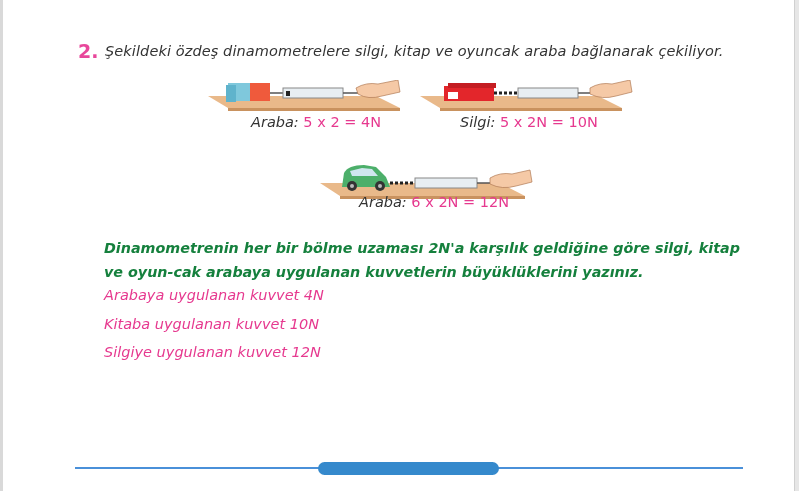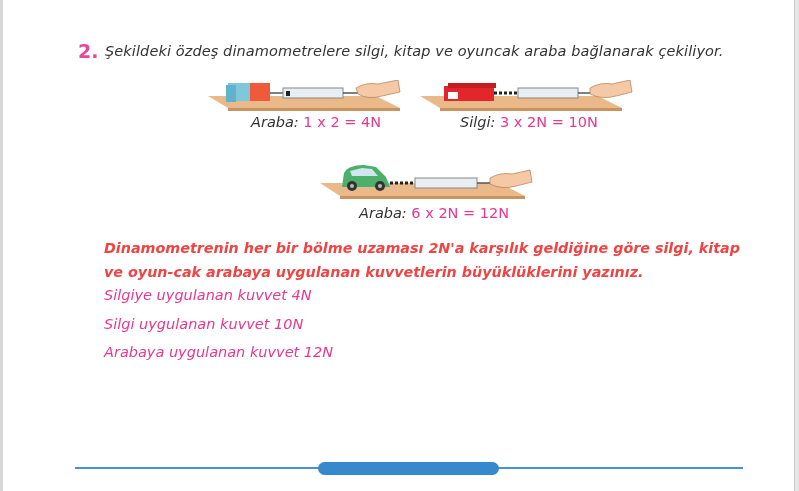--- a/index.html
+++ b/index.html
@@ -5,21 +5,21 @@
   html, body { margin:0; padding:0; }
   body { width:799px; height:491px; background:#ffffff; position:relative; overflow:hidden;
          font-family:"DejaVu Sans", sans-serif; }
   .left-edge { position:absolute; left:0; top:0; width:3px; height:491px; background:#d9d9d9; }
   .right-edge { position:absolute; right:0; top:0; width:4px; height:491px; background:#e6e6e6; border-left:1px solid #d0d0d0; }
   .qnum { position:absolute; left:78px; top:40px; font-size:19px; font-weight:bold; color:#e8479b; }
   .qtext { position:absolute; left:105px; top:43px; font-size:14.5px; font-style:italic; color:#333; letter-spacing:0.1px;text-align:center; }
   .fig { position:absolute; }
   .cap { position:absolute; font-size:14.5px; font-style:italic; color:#333; white-space:nowrap; }
   .cap .pink { color:#e6398f; font-style:normal; }
-  .prompt { position:absolute; left:104px; top:236px; width:640px; font-size:14.3px; font-style:italic; font-weight:bold; color:#ef4444; line-height:24px; }
+  .prompt { position:absolute; left:104px; top:236px; width:640px; font-size:14.3px; font-style:italic; font-weight:bold; color:#15803d; line-height:24px; }
   .ans { position:absolute; left:104px; font-size:14.5px; font-style:italic; color:#e6398f; }
   .footer-line { position:absolute; left:75px; top:467px; width:668px; height:2px; background:#4a90d9; }
   .footer-pill { position:absolute; left:318px; top:462px; width:181px; height:13px; border-radius:7px; background:#3589cc; }
 </style>
 </head>
 <body>
 
 <div class="left-edge"></div>
 <div class="right-edge"></div>
 
@@ -32,56 +32,56 @@
   <rect x="20" y="3" width="22" height="18" fill="#7fc8dc"></rect>
   <rect x="42" y="3" width="20" height="18" fill="#ef5a3c"></rect>
   <rect x="18" y="5" width="10" height="17" fill="#5fb3cc"></rect>
   <line x1="62" y1="13" x2="75" y2="13" stroke="#555" stroke-width="1.5"></line>
   <rect x="75" y="8" width="60" height="10" fill="#e8eef2" stroke="#888"></rect>
   <rect x="78" y="11" width="4" height="5" fill="#222"></rect>
   <line x1="135" y1="13" x2="150" y2="13" stroke="#555" stroke-width="1.5"></line>
   <path d="M148,8 q10,-6 22,-4 l20,-4 l2,12 l-18,4 q-14,4 -24,-2z" fill="#f5c9a6" stroke="#b07a55" stroke-width="0.7"></path>
 </svg>
 <div class="cap" style="left:251px;top:114px">
-  <span>Araba:</span> <span class="pink">1 x 2 = 4N</span>
+  <span>Araba:</span> <span class="pink">5 x 2 = 4N</span>
 </div>
 
 <svg class="fig" style="left:420px;top:80px" width="215" height="32">
   <polygon points="0,16 178,16 202,28 20,28" fill="#e9b98a"></polygon>
   <polygon points="20,28 202,28 202,31 20,31" fill="#c9925f"></polygon>
   <rect x="24" y="6" width="50" height="15" fill="#e3262b"></rect>
   <rect x="28" y="3" width="48" height="5" fill="#c41d22"></rect>
   <rect x="28" y="12" width="10" height="7" fill="#fff"></rect>
   <line x1="74" y1="13" x2="98" y2="13" stroke="#222" stroke-width="3" stroke-dasharray="3,2"></line>
   <rect x="98" y="8" width="60" height="10" fill="#e8eef2" stroke="#888"></rect>
   <line x1="158" y1="13" x2="172" y2="13" stroke="#555" stroke-width="1.5"></line>
   <path d="M170,8 q10,-6 22,-4 l18,-4 l2,12 l-16,4 q-14,4 -26,-2z" fill="#f5c9a6" stroke="#b07a55" stroke-width="0.7"></path>
 </svg>
 <div class="cap" style="left:460px;top:114px">
-  <span>Silgi:</span> <span class="pink">3 x 2N = 10N</span>
+  <span>Silgi:</span> <span class="pink">5 x 2N = 10N</span>
 </div>
 
 <svg class="fig" style="left:320px;top:163px" width="215" height="38">
   <polygon points="0,20 180,20 205,33 20,33" fill="#e9b98a"></polygon>
   <polygon points="20,33 205,33 205,36 20,36" fill="#c9925f"></polygon>
   <path d="M22,24 l2,-14 q4,-8 20,-8 l12,2 l10,10 l4,10z" fill="#4caf6a"></path>
   <path d="M30,8 l12,-3 l10,1 l6,7 l-26,0z" fill="#cfe6ee"></path>
   <circle cx="32" cy="23" r="5" fill="#333"></circle>
     <circle cx="32" cy="23" r="2" fill="#bbb"></circle>
   <circle cx="60" cy="23" r="5" fill="#333"></circle>
     <circle cx="60" cy="23" r="2" fill="#bbb"></circle>
   <line x1="70" y1="20" x2="95" y2="20" stroke="#222" stroke-width="3" stroke-dasharray="3,2"></line>
   <rect x="95" y="15" width="62" height="10" fill="#e8eef2" stroke="#888"></rect>
   <line x1="157" y1="20" x2="172" y2="20" stroke="#555" stroke-width="1.5"></line>
   <path d="M170,15 q10,-6 22,-4 l18,-4 l2,12 l-16,4 q-14,4 -26,-2z" fill="#f5c9a6" stroke="#b07a55" stroke-width="0.7"></path>
 </svg>
-<div class="cap" style="left:359px;top:205px">
+<div class="cap" style="left:359px;top:194px">
   <span>Araba:</span> <span class="pink">6 x 2N = 12N</span>
 </div>
 
 <div class="prompt">Dinamometrenin her bir bölme uzaması 2N'a karşılık geldiğine göre silgi, kitap ve oyun-cak arabaya uygulanan kuvvetlerin büyüklüklerini yazınız.</div>
 
-<div class="ans" style="top:287px">Silgiye uygulanan kuvvet 4N</div>
-<div class="ans" style="top:316px">Silgi uygulanan kuvvet 10N</div>
-<div class="ans" style="top:344px">Arabaya uygulanan kuvvet 12N</div>
+<div class="ans" style="top:287px">Arabaya uygulanan kuvvet 4N</div>
+<div class="ans" style="top:316px">Kitaba uygulanan kuvvet 10N</div>
+<div class="ans" style="top:344px">Silgiye uygulanan kuvvet 12N</div>
 
 <div class="footer-line"></div>
 <div class="footer-pill"></div>
 
 </body></html>

